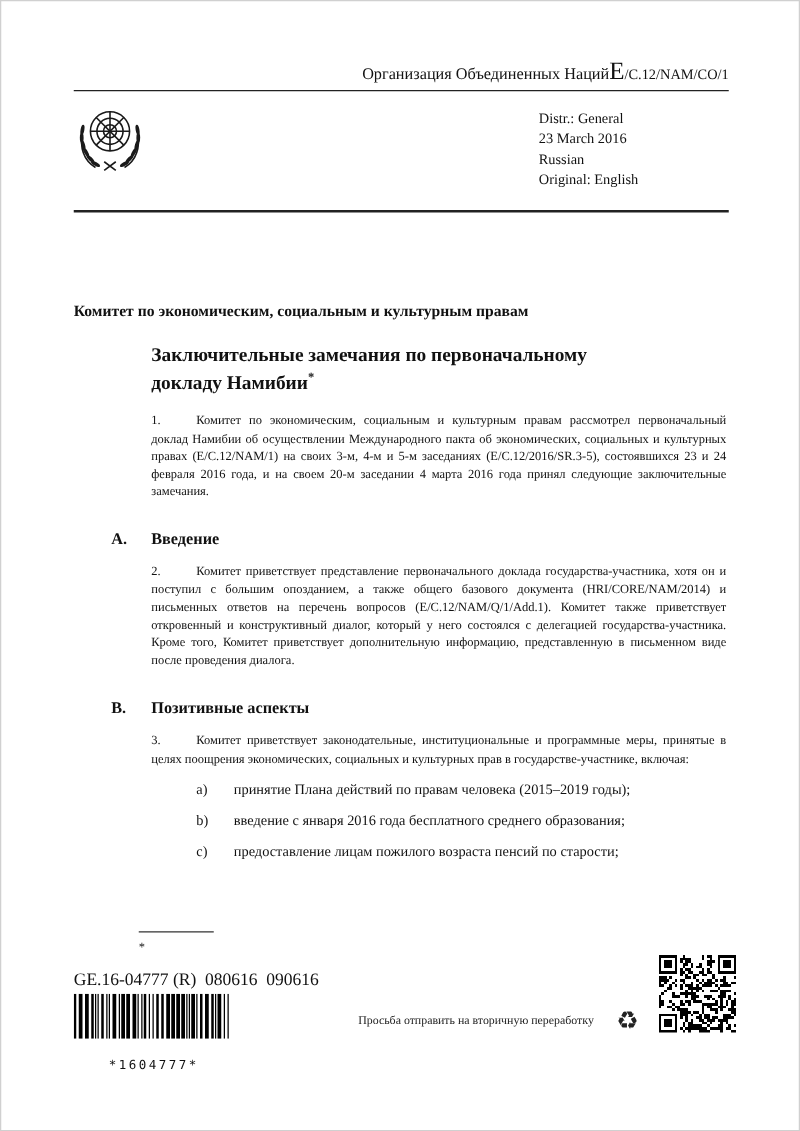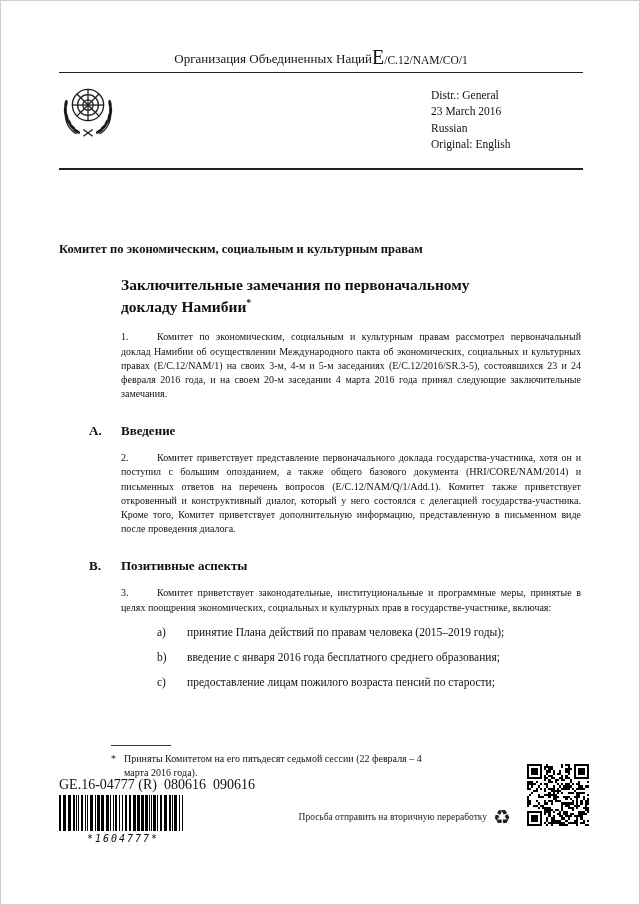--- a/index.html
+++ b/index.html
@@ -3,21 +3,21 @@
 <meta charset="utf-8">
 <style>
   html,body{margin:0;padding:0;background:#e9e9e9;}
   .page{
     width:640px;height:905px;box-sizing:border-box;margin:0 auto;
     background:#ffffff;border:1px solid #d0d0d0;position:relative;overflow:hidden;
     font-family:"Liberation Serif", serif;color:#111;
   }
   
   .header{margin:46px 56px 0 58px;border-bottom:1px solid #222;padding-bottom:5px;
-    display:flex;justify-content:center;align-items:flex-end;}
+    display:flex;justify-content:flex-end;align-items:flex-end;}
   .org-name{font-size:13px;}
   .doc-symbol{font-size:11.5px;white-space:nowrap;}
   .big-e{font-size:20px;line-height:1;}
   
   .masthead{margin:10px 56px 0 58px;border-bottom:2px solid #222;padding-bottom:16px;display:flex;}
   .emblem{width:58px;height:58px;margin-right:12px;flex:none;}
   .council-title{font-size:20px;font-weight:bold;line-height:1.25;padding-top:4px;}
   .distr{margin-left:auto;font-size:11.5px;line-height:1.42;padding-top:4px;width:152px;flex:none;}
   
   .committee{margin:72px 58px 0;font-weight:bold;font-size:12.5px;}
@@ -30,22 +30,22 @@
   .sub-item{margin:9px 58px 0 156px;display:flex;font-size:11.5px;line-height:1.42;}
   .item-label{width:30px;flex:none;}
   
   .footnote-rule{position:absolute;left:110px;top:744px;width:60px;border-top:1px solid #333;}
   .footnote{position:absolute;left:110px;top:751px;width:330px;font-size:10px;line-height:1.4;
     padding-left:13px;box-sizing:border-box;}
   .fn-marker{position:absolute;left:0;top:0;}
   .ge-number{position:absolute;left:58px;top:776px;font-size:14px;white-space:pre;}
   .barcode-wrap{position:absolute;left:58px;top:794px;width:128px;text-align:center;}
   .barcode-svg{width:128px;height:36px;display:block;}
-  .barcode-text{font-family:"DejaVu Sans Mono", monospace;font-size:10px;letter-spacing:2px;margin-top:2px;font-style:italic;}
-  .recycle{position:absolute;right:128px;top:806px;display:flex;align-items:center;gap:6px;font-size:9.5px;color:#222;}
+  .barcode-text{font-family:"DejaVu Sans Mono", monospace;font-size:10px;letter-spacing:2px;margin-top:16px;}
+  .recycle{position:absolute;right:128px;top:806px;display:flex;align-items:center;gap:18px;font-size:9.5px;color:#222;}
   .recycle-icon{font-size:20px;line-height:1;}
   .qr{position:absolute;right:50px;top:763px;width:62px;height:62px;}
 </style>
 </head>
 <body>
 
 <div class="page">
 
   <div class="header">
     <span class="org-name">Организация Объединенных Наций</span>
@@ -127,21 +127,20 @@
     <span>введение с января 2016 года бесплатного среднего образования;</span>
   </div>
   <div class="sub-item">
     <span class="item-label">c)</span>
     <span>предоставление лицам пожилого возраста пенсий по старости;</span>
   </div>
 
   <div class="footnote-rule"></div>
   <div class="footnote">
     <span class="fn-marker">*</span>
-    <span>Приняты Комитетом на его пятьдесят седьмой сессии (22 февраля – 4 марта 2016 года).</span>
   </div>
 
   <div class="ge-number">GE.16-04777 (R)  080616  090616</div>
 
   <div class="barcode-wrap">
     <svg id="barcode-bars" class="barcode-svg" viewBox="0 0 128 36" preserveAspectRatio="none" fill="#000" aria-hidden="true">
         <rect x="0" y="0" width="2" height="36"></rect>
         <rect x="4" y="0" width="3" height="36"></rect>
         <rect x="9" y="0" width="3" height="36"></rect>
         <rect x="14" y="0" width="2" height="36"></rect>

